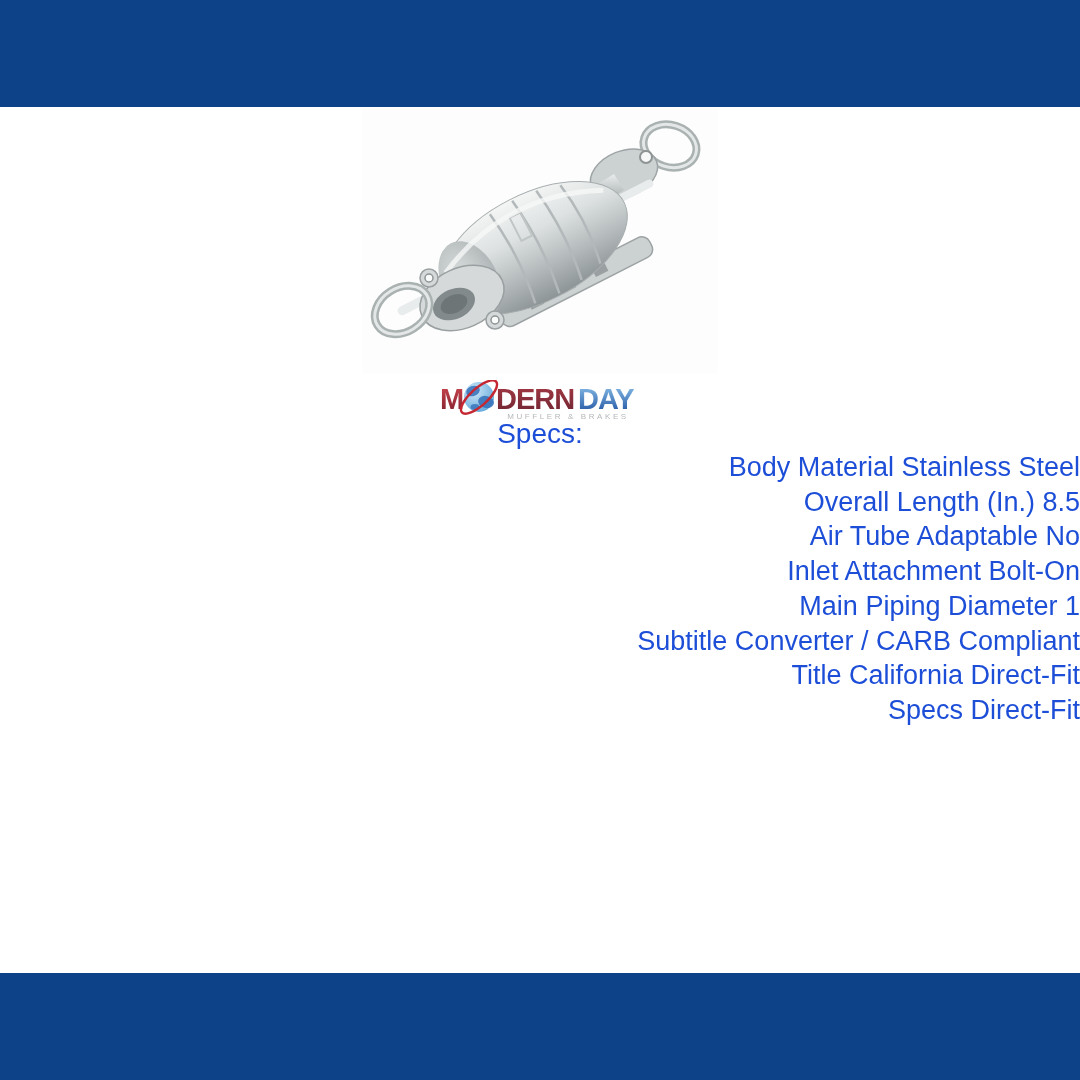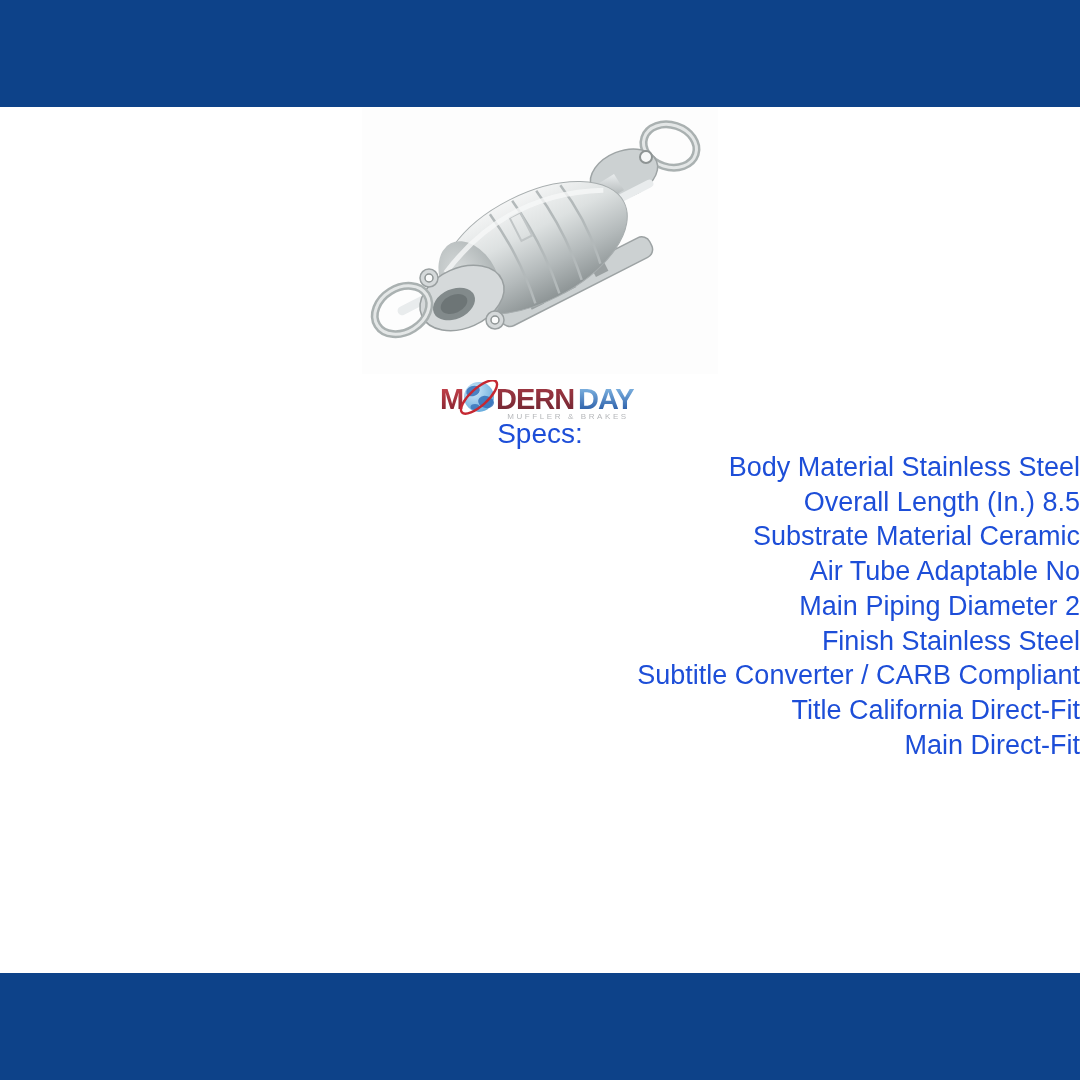--- a/index.html
+++ b/index.html
@@ -142,23 +142,22 @@
 
     <text x="128" y="39" font-size="8" letter-spacing="2.6" fill="#b5b7ba" text-anchor="middle" font-family="Liberation Sans, sans-serif">MUFFLER &amp; BRAKES</text>
   </svg>
 </div>
 
 <div class="specs">
   <div class="specs-heading">Specs:</div>
   <div>
       <div class="spec-line">Body Material Stainless Steel</div>
       <div class="spec-line">Overall Length (In.) 8.5</div>
-      <div class="spec-line">Substrate Material Ceramic</div>
       <div class="spec-line">Air Tube Adaptable No</div>
-      <div class="spec-line">Main Piping Diameter 2</div>
-      <div class="spec-line">Finish Stainless Steel</div>
+      <div class="spec-line">Inlet Attachment Bolt-On</div>
+      <div class="spec-line">Main Piping Diameter 1</div>
       <div class="spec-line">Subtitle Converter / CARB Compliant</div>
       <div class="spec-line">Title California Direct-Fit</div>
-      <div class="spec-line">Main Direct-Fit</div>
+      <div class="spec-line">Specs Direct-Fit</div>
     </div>
 </div>
 
 <div class="band bottom"></div>
 
 </body></html>

